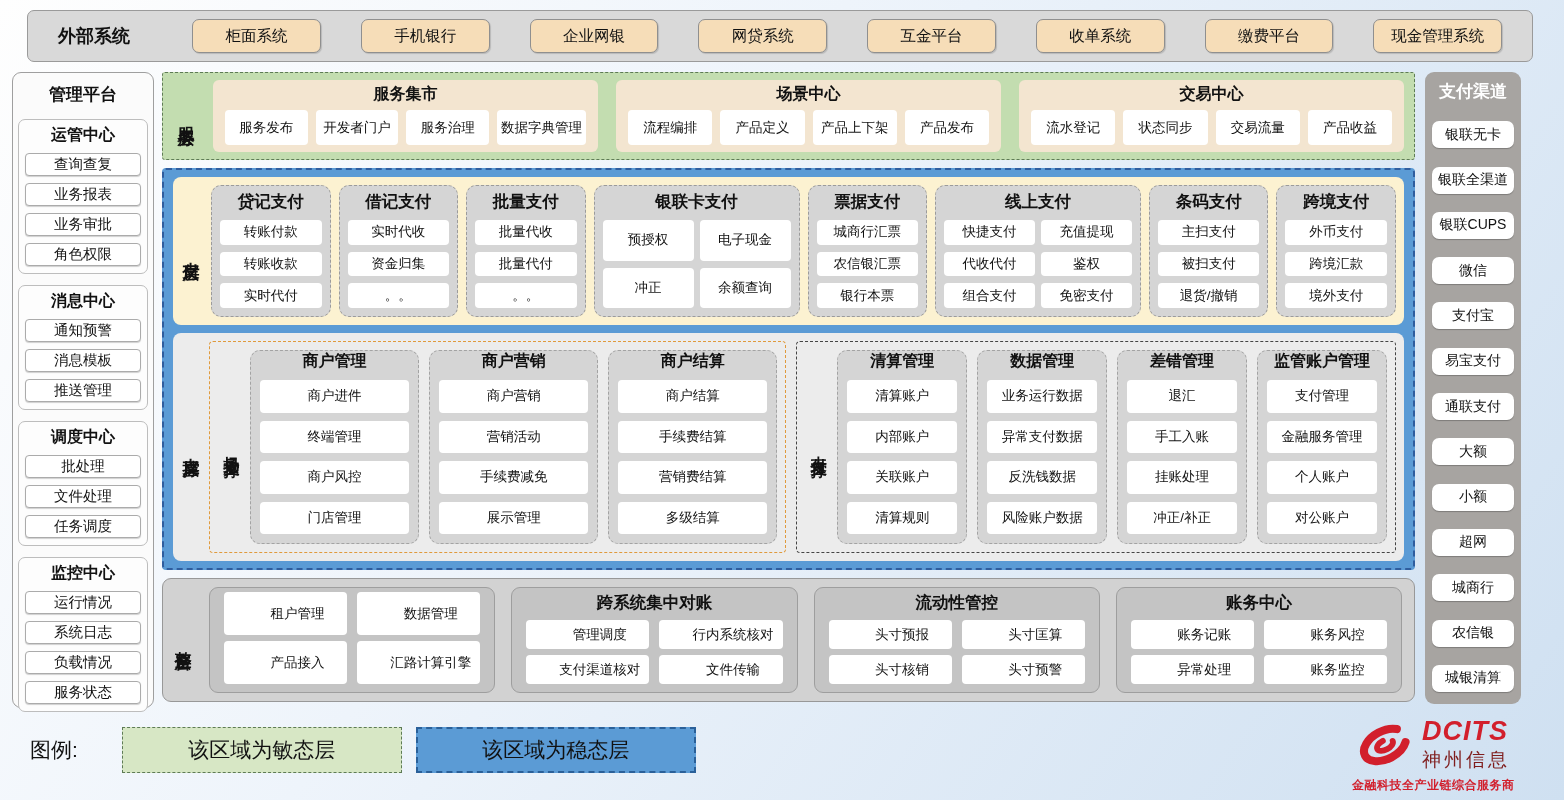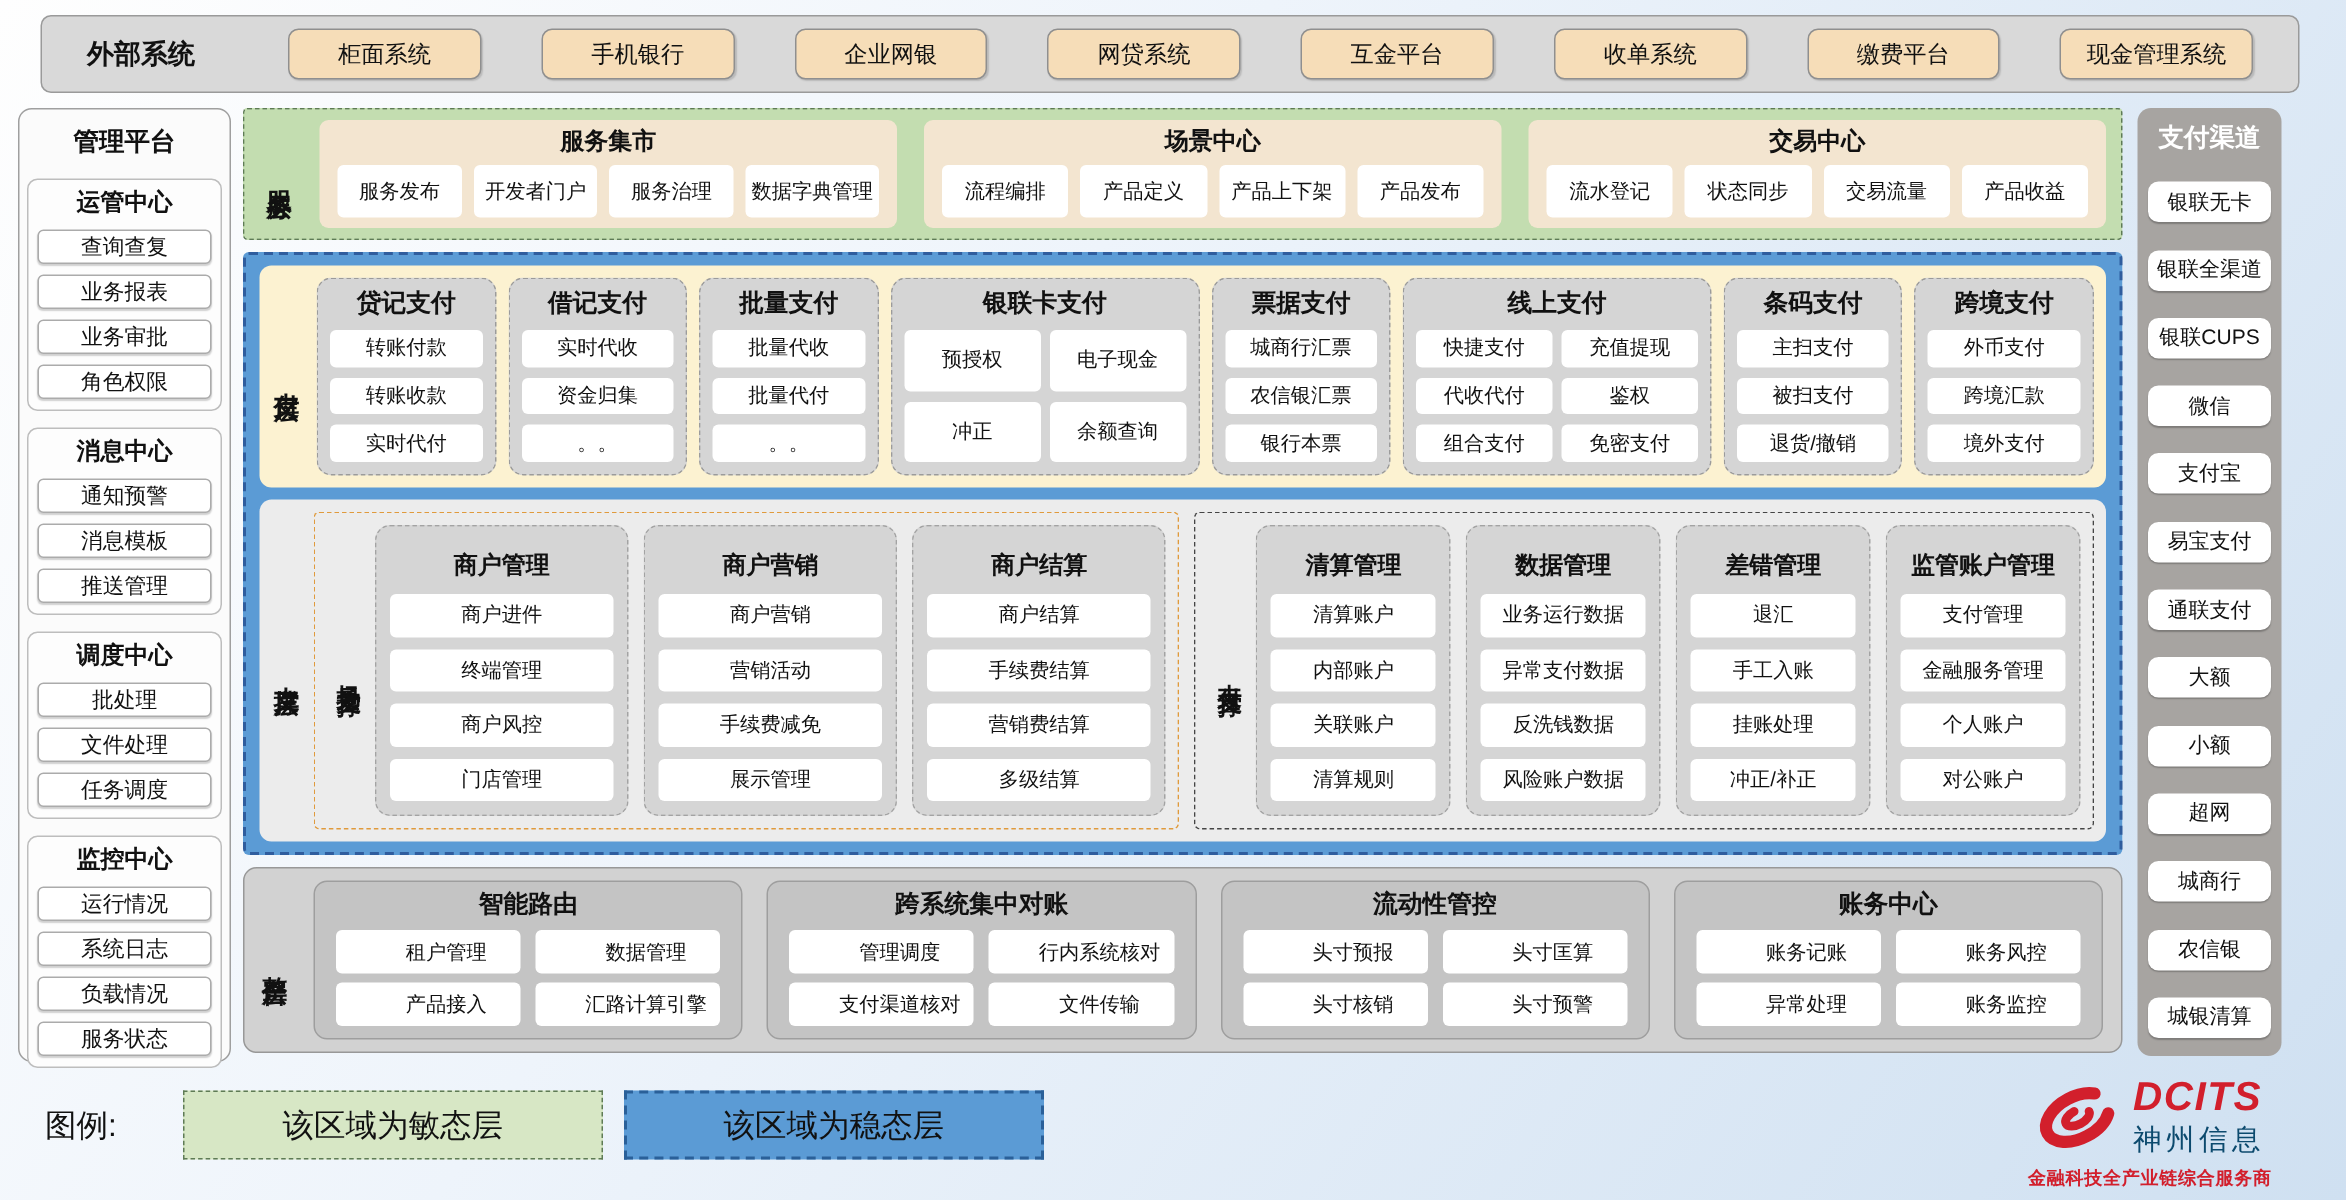--- a/index.html
+++ b/index.html
@@ -101,21 +101,21 @@
   }
   .support-layer > .v-label { width: 28px; font-size: 17px; }
   .support-sections { flex: 1; display: flex; gap: 10px; }
   .support-section { border-radius: 4px; display: flex; padding: 8px; gap: 6px; flex: 1; }
   .support-section.scene { border: 1.4px dashed #e09a3c; }
   .support-section.paysup { border: 1.4px dashed #454545; flex: 1.04; }
   .support-section > .v-label { width: 26px; font-size: 16px; }
   .sup-cols { flex: 1; display: flex; gap: 10px; }
   .sup-col {
     flex: 1; background: #d5d5d5; border: 1.5px dashed #a3a3a3; border-radius: 10px;
-    padding: 16px 9px 9px; display: flex; flex-direction: column; gap: 8px; min-width: 0;
+    padding: 0 9px 9px; display: flex; flex-direction: column; gap: 8px; min-width: 0;
   }
   .sup-col h4 { font-size: 16px; font-weight: bold; text-align: center; white-space: nowrap; }
 
   
   .integration-layer {
     margin-top: 8px; height: 124px; background: #d2d2d2; border: 1.4px solid #989898;
     border-radius: 9px; display: flex; padding: 8px 12px 8px 6px; gap: 12px;
   }
   .integration-layer > .v-label { width: 28px; font-size: 17px; }
   .int-groups { flex: 1; display: flex; gap: 16px; }
@@ -150,21 +150,21 @@
     font-size: 21px; font-weight: 500;
   }
   .legend-box.green { background: #d7e7c5; border: 1.6px dashed #5e7b55; }
   .legend-box.blue { background: #5b9bd5; border: 2.4px dashed #2a6099; }
 
   
   .logo { position: absolute; right: 16px; bottom: 6px; width: 196px; }
   .logo-top { display: flex; align-items: center; gap: 4px; }
   .logo-swirl { width: 66px; height: 58px; flex: none; }
   .logo-en { font-size: 27px; font-weight: bold; font-style: italic; color: #d21f2c; letter-spacing: 1px; line-height: 1; }
-  .logo-cn { font-size: 19px; color: #0c4a6e; letter-spacing: 3px; margin-top: 2px; }
+  .logo-cn { font-size: 19px; color: #7f1d1d; letter-spacing: 3px; margin-top: 2px; }
   .logo-tagline { font-size: 12px; font-weight: bold; color: #d21f2c; white-space: nowrap; margin-top: 3px; letter-spacing: .5px; }
 </style>
 </head>
 <body>
 
 <header class="topbar">
   <div class="topbar-title">外部系统</div>
 
     <div class="sys-btn">柜面系统</div>
 
@@ -720,21 +720,20 @@
 
       </div>
     </div>
   </section>
 
   <section class="integration-layer">
     <div class="v-label">整合层</div>
     <div class="int-groups">
 
         <div class="int-group">
-          <h4>智能路由</h4>
 
             <div class="cells-row">
 
                 <div class="cell">租户管理</div>
 
                 <div class="cell">数据管理</div>
 
             </div>
 
             <div class="cells-row">

